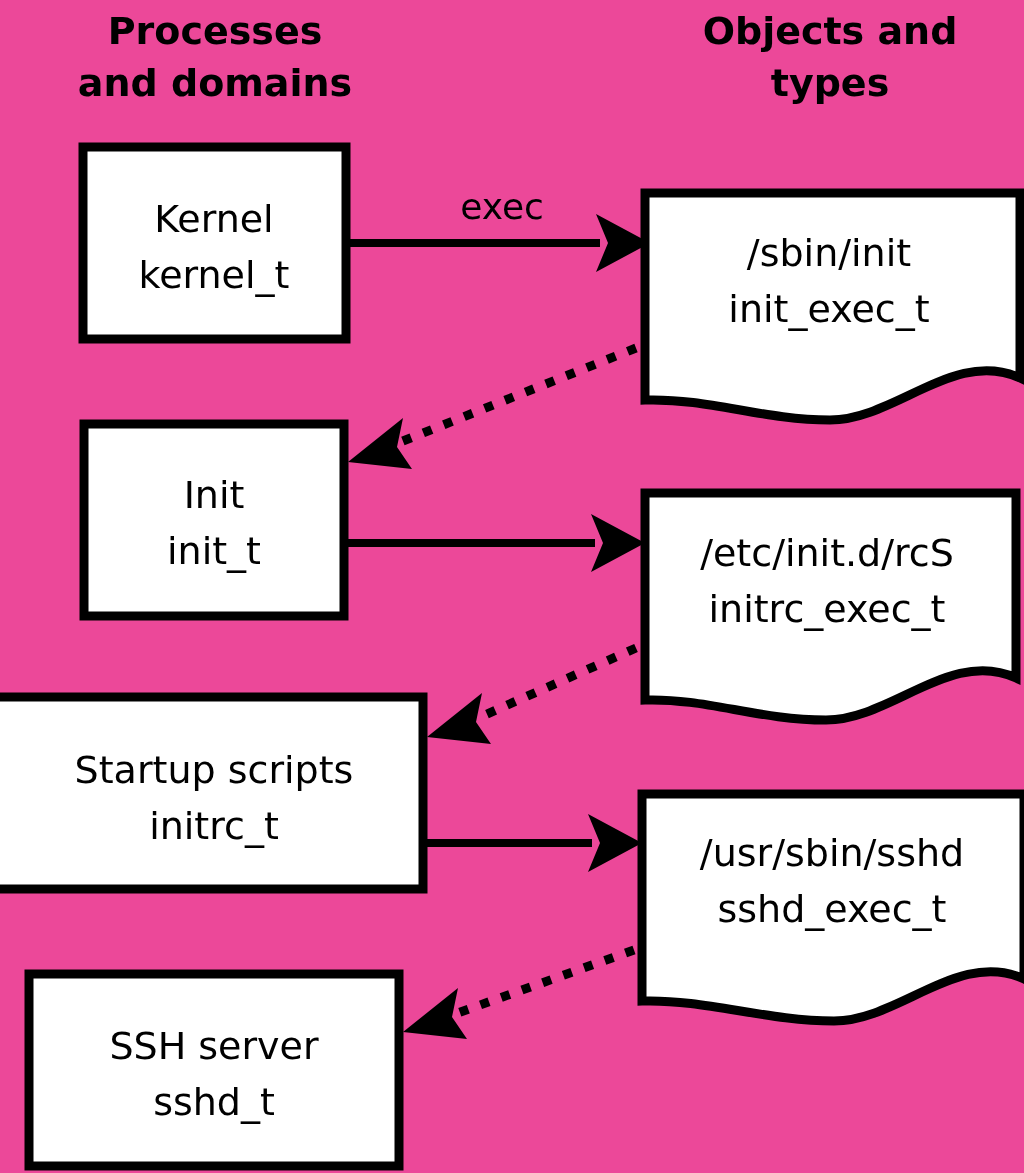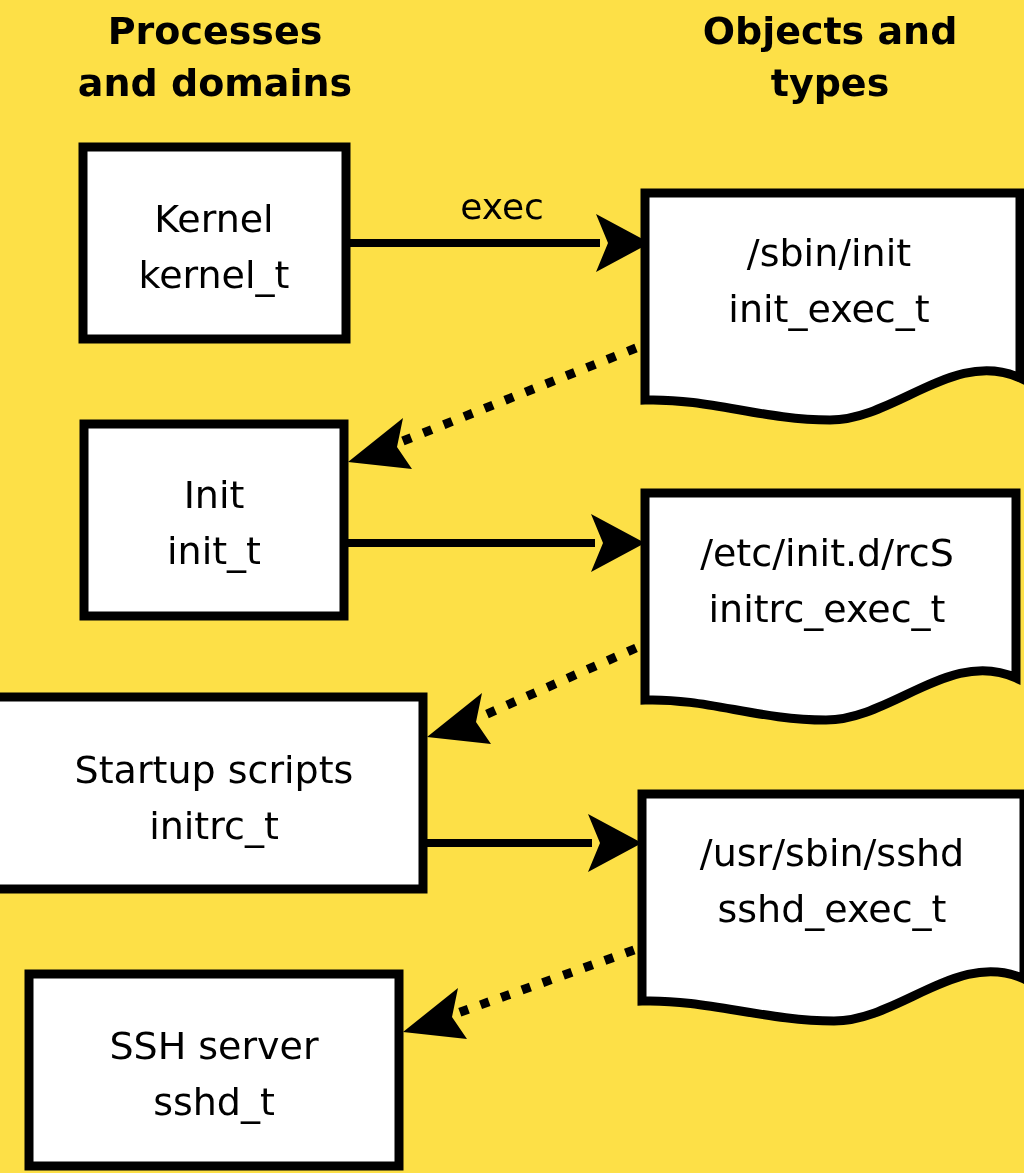--- a/index.html
+++ b/index.html
@@ -4,21 +4,21 @@
 <style>
   html, body {
     margin: 0;
     padding: 0;
     background: #ffffff;
   }
   #canvas-wrap {
     position: relative;
     width: 1024px;
     height: 1173px;
-    background: #fde047;
+    background: #ec4899;
     overflow: hidden;
     font-family: "DejaVu Sans", sans-serif;
   }
   svg.diagram {
     position: absolute;
     top: 0;
     left: 0;
     width: 1024px;
     height: 1173px;
     display: block;

